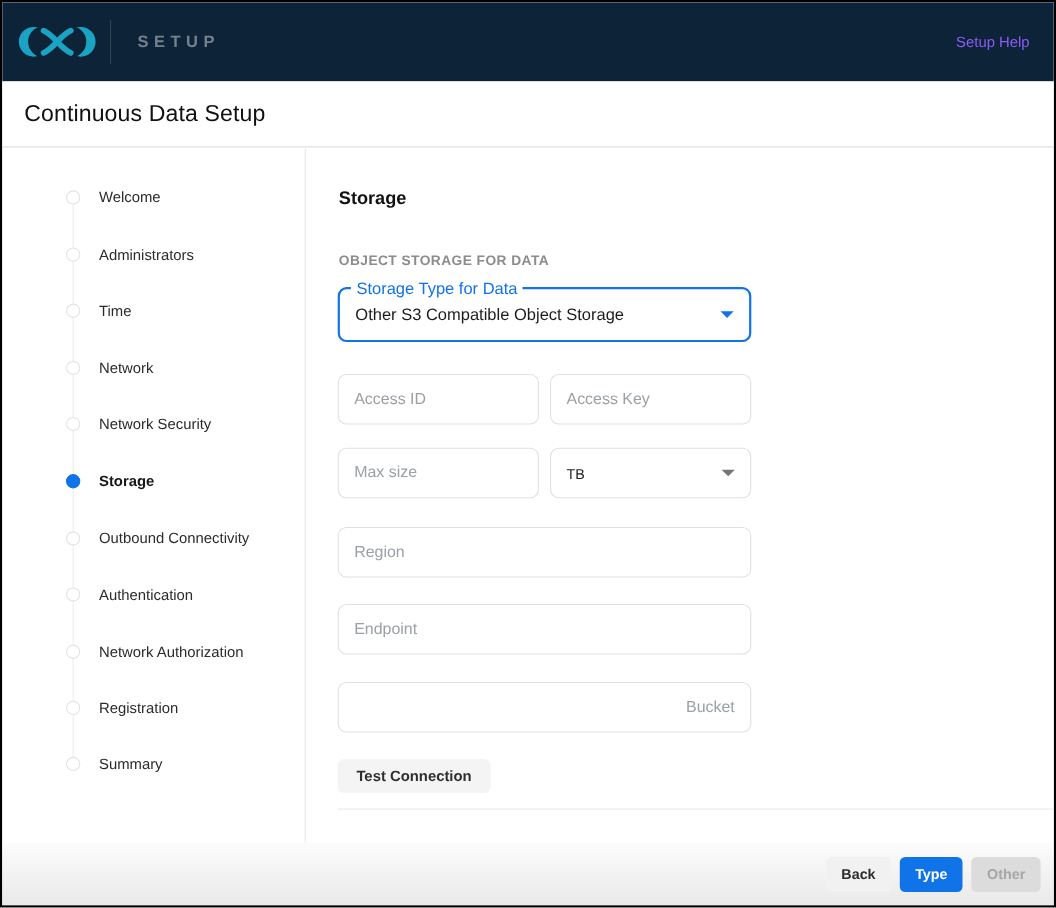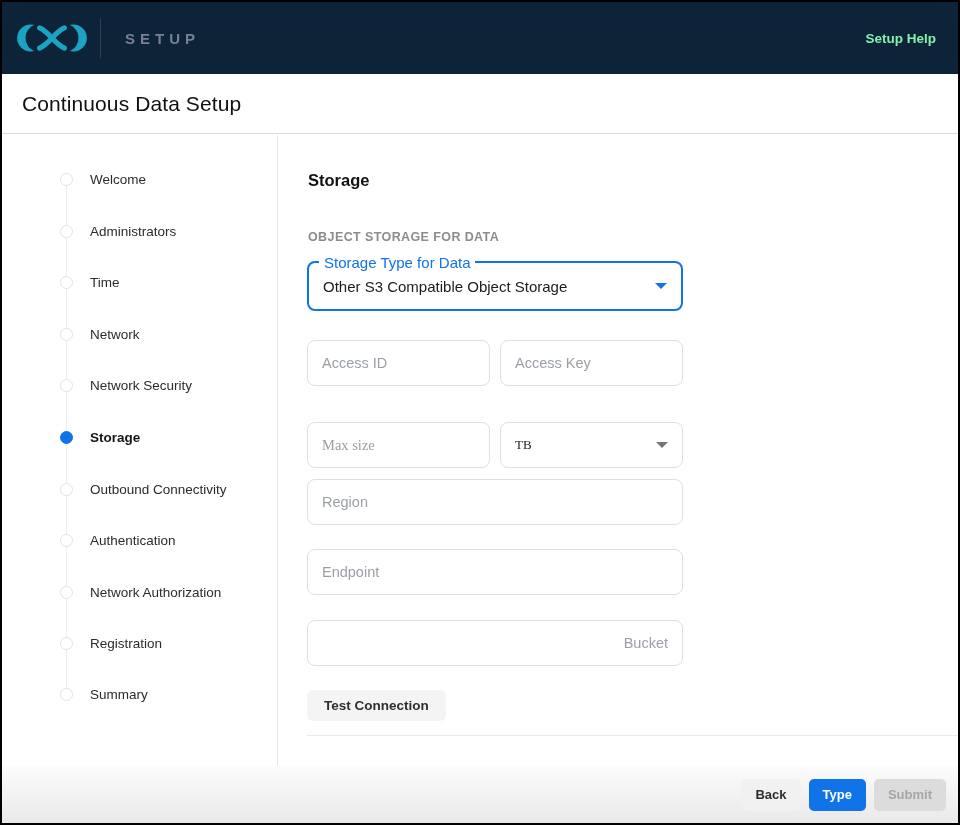--- a/index.html
+++ b/index.html
@@ -22,21 +22,21 @@
     position:absolute; top:0; left:0; right:0; height:72px;
     background:var(--navy); display:flex; align-items:center; padding:0 22px 0 14px;
   }
   .logo{ width:72px; height:44px; flex:0 0 auto; }
   .header-sep{ width:1px; height:40px; background:#2e4258; margin:0 0 0 12px; }
   .product-label{
     margin-left:24px; color:#76818f; font-size:15px; font-weight:600;
     letter-spacing:5px;
   }
   .help-link{
-    margin-left:auto; color:#86efac; font-size:13.5px; font-weight:700;
+    margin-left:auto; color:#8b5cf6; font-size:13.5px; font-weight:400;
     cursor:pointer; text-decoration:none;text-align:center;
   }
 
   
   .titlebar{
     position:absolute; top:72px; left:0; right:0; height:60px;
     background:#fff; border-bottom:1px solid #dcdcdc;
     display:flex; align-items:center; padding:0 20px;
   }
   .page-title{ font-size:21px; font-weight:400; color:#111; letter-spacing:.1px; }
@@ -83,21 +83,21 @@
   }
   .storage-select .value{ font-size:15px; color:#1c1c1c; }
   .caret{
     margin-left:auto; width:0; height:0;
     border-left:6px solid transparent; border-right:6px solid transparent;
     border-top:6px solid var(--accent);
   }
   .caret.gray{ border-top-color:#757575; }
 
   .row{ position:absolute; left:0; width:376px; display:flex; gap:10px; }
-  .row-access{ top:205px; } .row-max{ top:287px;font-family:Liberation Serif, serif; }
+  .row-access{ top:205px; } .row-max{ top:272px; }
   .tfield{
     height:46px; border:1px solid var(--border); border-radius:8px; background:#fff;
     font-family:inherit; font-size:14.5px; color:#1c1c1c; padding:0 14px; outline:none;
     flex:1 1 0; width:100%;
   }
   .tfield::placeholder{ color:var(--placeholder); opacity:1; }
   .full{ position:absolute; left:0; width:376px; }
   .f-region{ top:344px; } .f-endpoint{ top:414px; } .f-bucket{ top:485px;text-align:right; }
   .unit-select{
     flex:1 1 0; height:46px; border:1px solid var(--border); border-radius:8px;
@@ -228,16 +228,16 @@
       <input class="tfield full f-bucket" type="text" placeholder="Bucket" style="">
 
       <button class="test-btn">Test Connection</button>
       <div class="content-divider"></div>
     </div>
   </div>
 
   <div class="footer">
     <button class="btn btn-back">Back</button>
     <button class="btn btn-next">Type</button>
-    <button class="btn btn-submit" disabled="">Submit</button>
+    <button class="btn btn-submit" disabled="">Other</button>
   </div>
 
 </div>
 
 </body></html>

